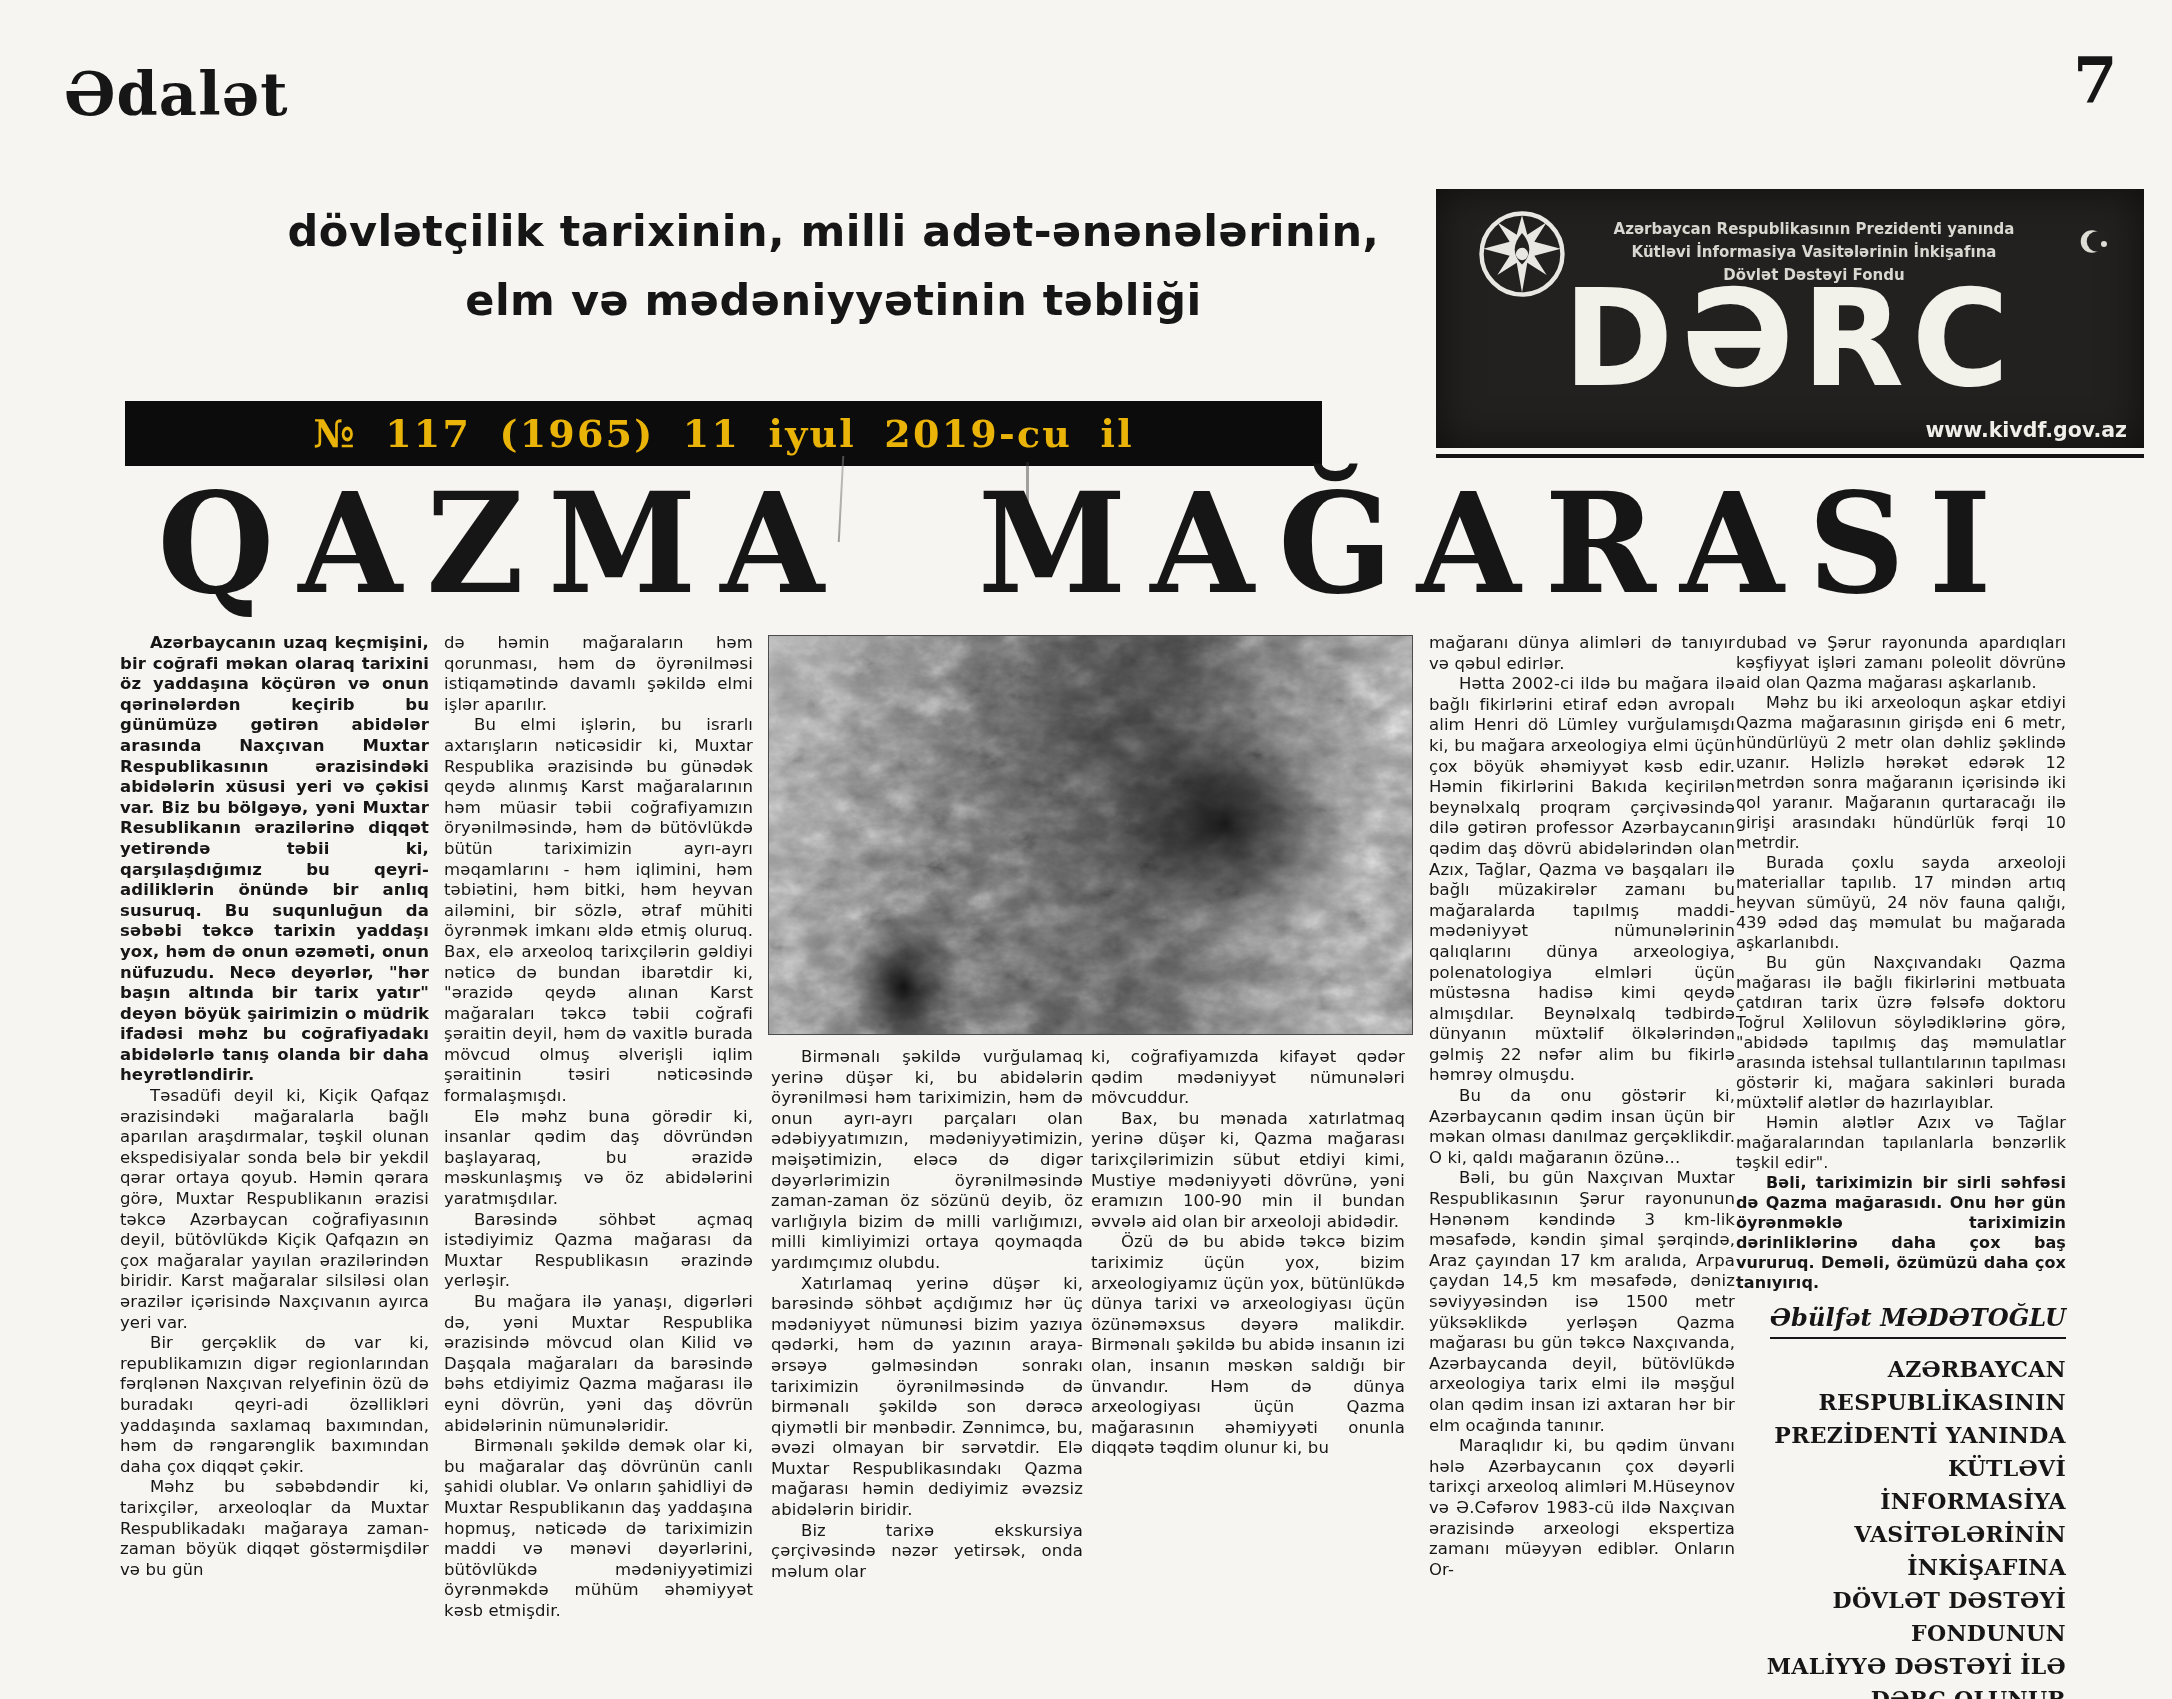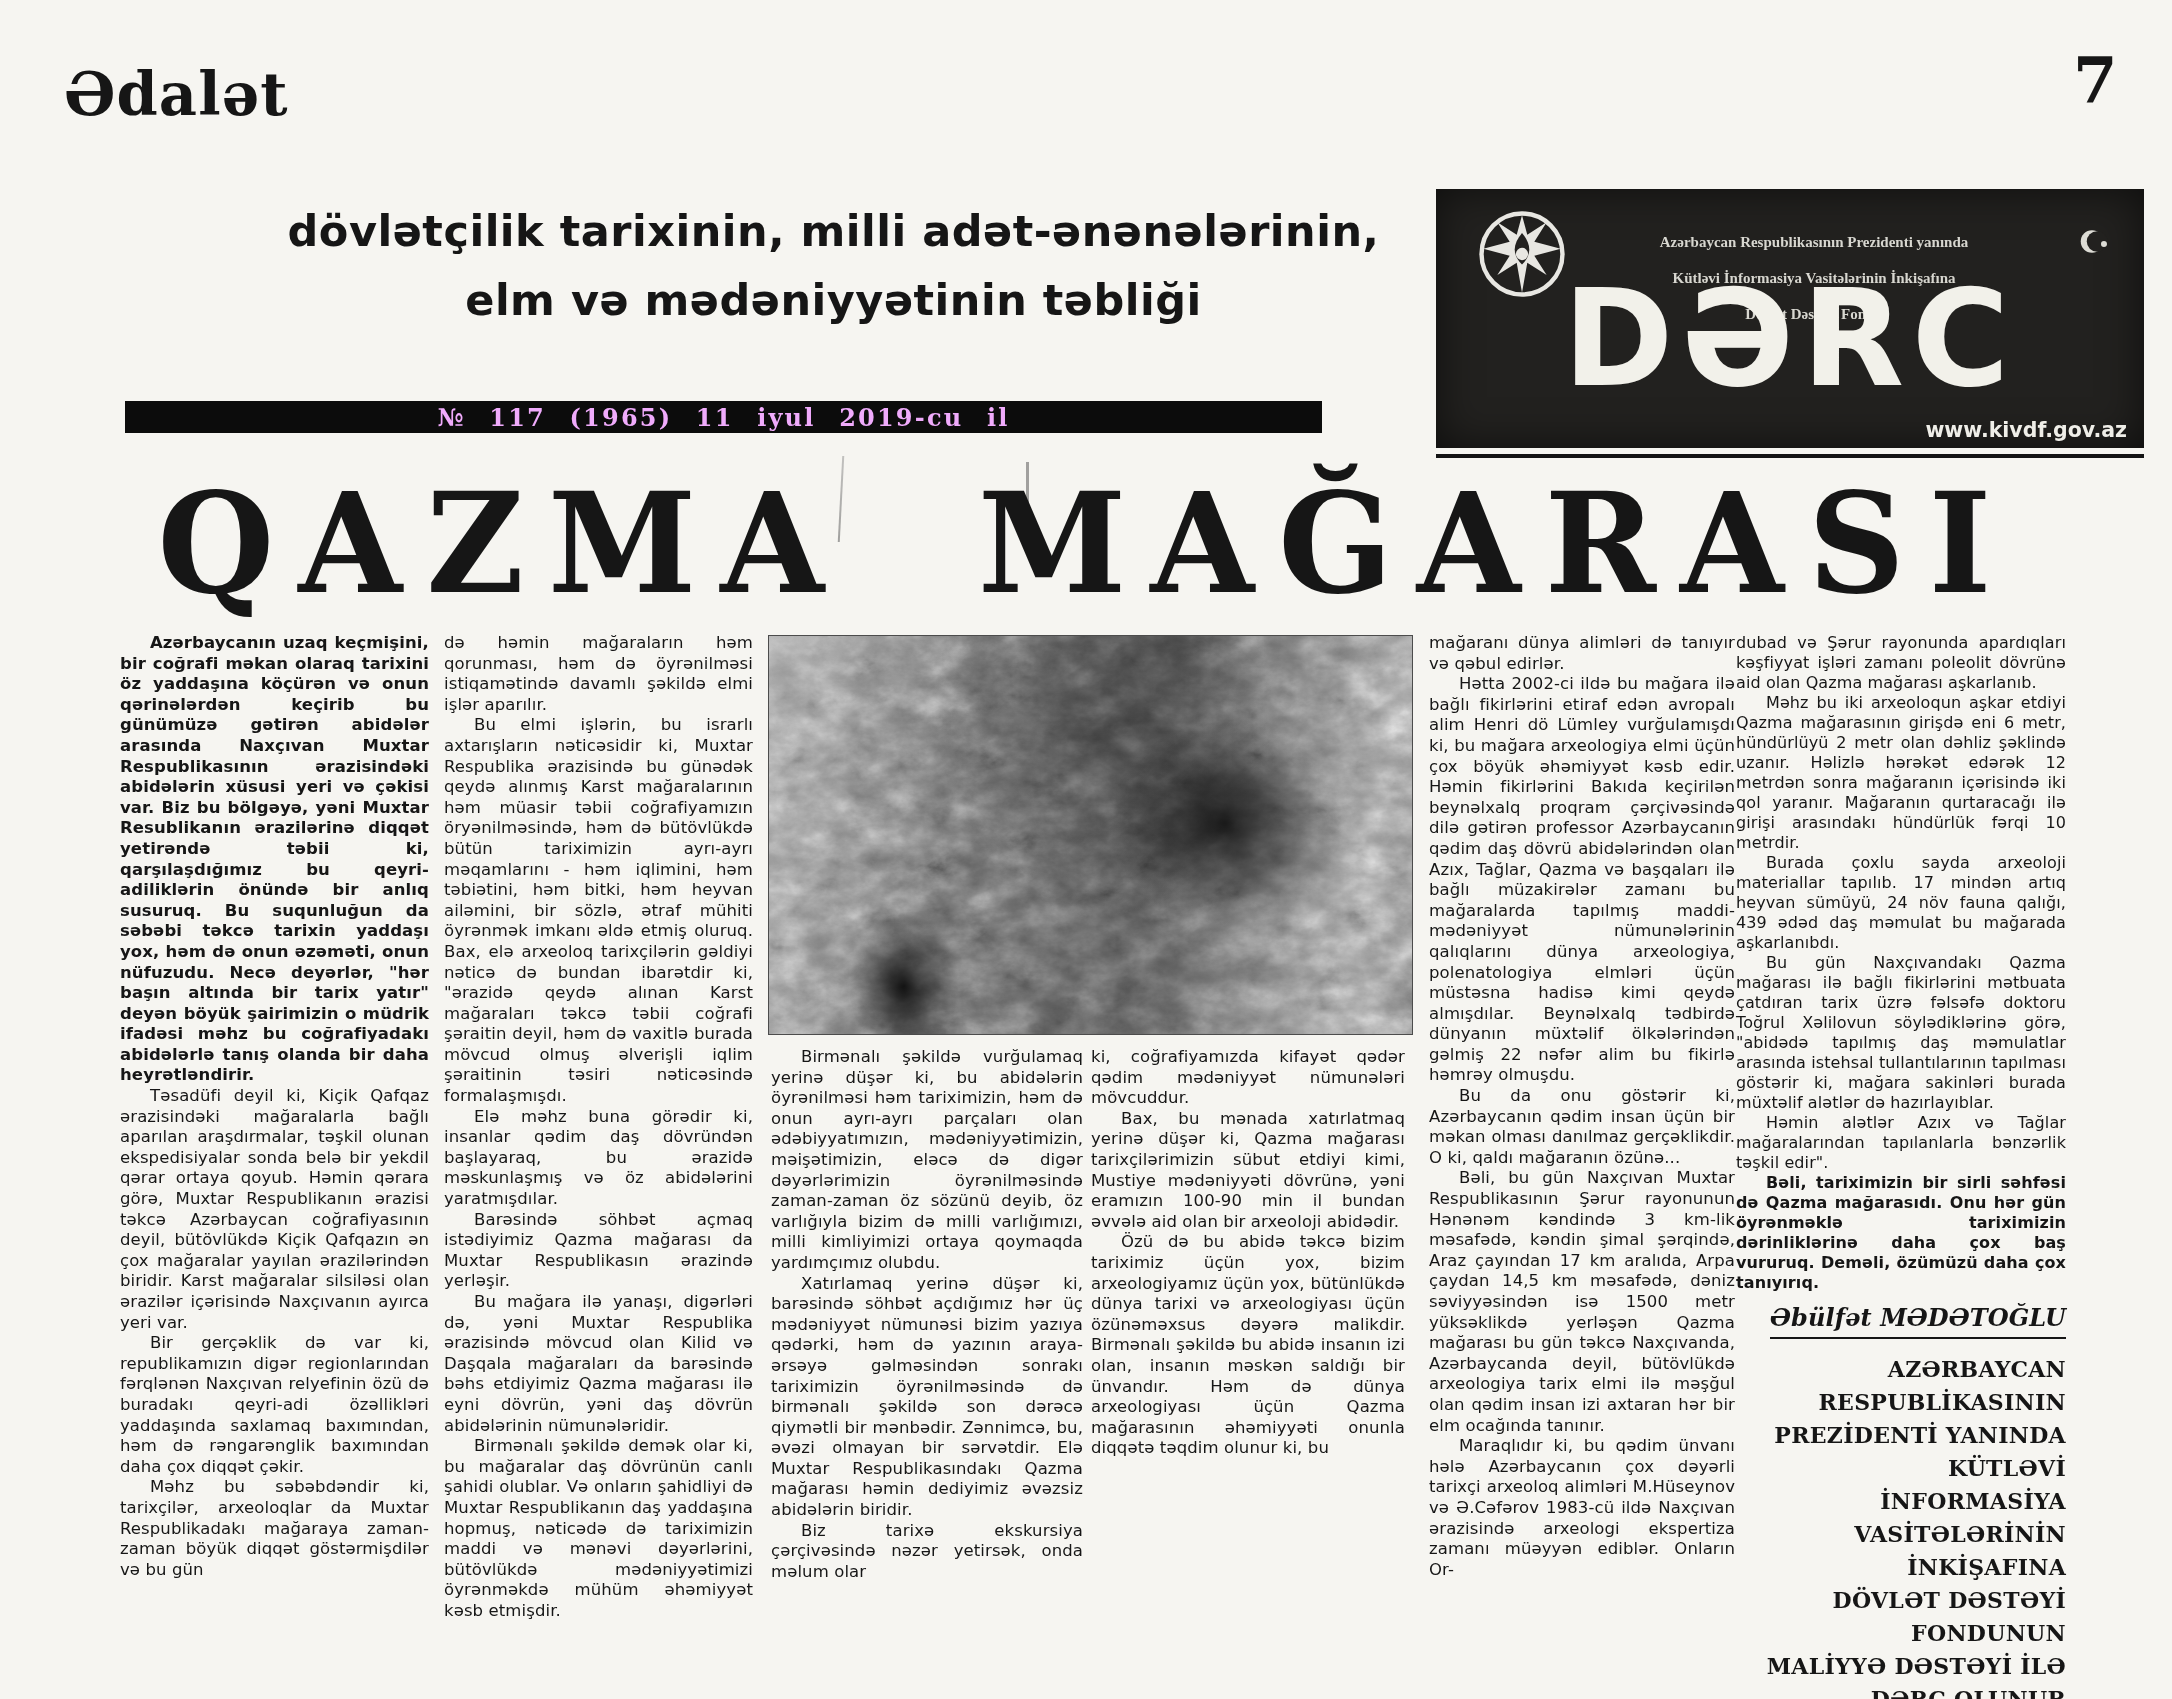--- a/index.html
+++ b/index.html
@@ -8,31 +8,31 @@
 
   
   .masthead{position:absolute;left:64px;top:60px;font-family:"DejaVu Serif",serif;
             font-weight:700;font-size:59px;letter-spacing:1.1px;}
   .pageno{position:absolute;left:2073px;top:43px;font-family:"DejaVu Serif",serif;
           font-weight:700;font-size:64px;}
 
   
   .header-title{position:absolute;left:232px;top:197px;width:1203px;text-align:center;
                 font-weight:700;font-size:43px;line-height:69px;letter-spacing:0.5px;}
-  .issue-bar{position:absolute;left:125px;top:401px;width:1197px;height:32px;background:#0c0c0c;
-             color:#f0abfc;display:flex;align-items:center;justify-content:center;
-             font-family:"DejaVu Serif",serif;font-weight:700;font-size:24px;
+  .issue-bar{position:absolute;left:125px;top:401px;width:1197px;height:65px;background:#0c0c0c;
+             color:#eab308;display:flex;align-items:center;justify-content:center;
+             font-family:"DejaVu Serif",serif;font-weight:700;font-size:38px;
              word-spacing:13px;letter-spacing:2.2px;}
 
   
   .kivdf{position:absolute;left:1436px;top:189px;width:708px;height:259px;background:#22211f;
          color:#e8e7e2;box-shadow:inset 0 0 43px rgba(0,0,0,.6);}
   .kivdf-org{position:absolute;left:135px;top:27px;width:486px;text-align:center;
              font-size:15px;line-height:20px;font-weight:700;color:#d8d7d0;}
-  .kivdf-org div{margin:16px;font-family:Liberation Serif, serif;}
+  .kivdf-org div{margin:3px;}
   .kivdf-acronym{position:absolute;left:0;top:69px;width:100%;text-align:center;font-weight:700;
                  font-size:133px;line-height:162px;letter-spacing:7.6px;color:#f2f1ea;}
   .kivdf-url{position:absolute;right:17px;bottom:6.5px;font-size:20.5px;font-weight:700;color:#efeee8;}
   .emblem{position:absolute;left:42px;top:20.5px;width:88px;height:88px;}
   .crescent{position:absolute;right:28px;top:31px;width:43px;height:43px;}
   .kivdf-rule{position:absolute;left:1436px;top:454px;width:708px;height:3.8px;background:#141414;}
 
   
   .headline{position:absolute;left:65px;top:465px;width:2043px;text-align:center;
             font-family:"DejaVu Serif",serif;font-weight:700;font-size:134px;line-height:156px;

